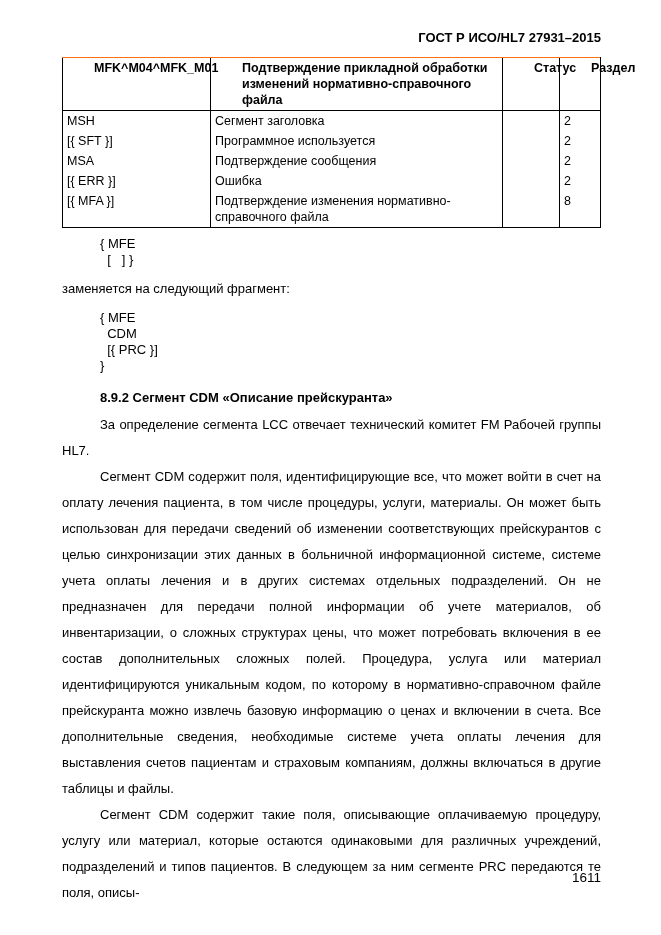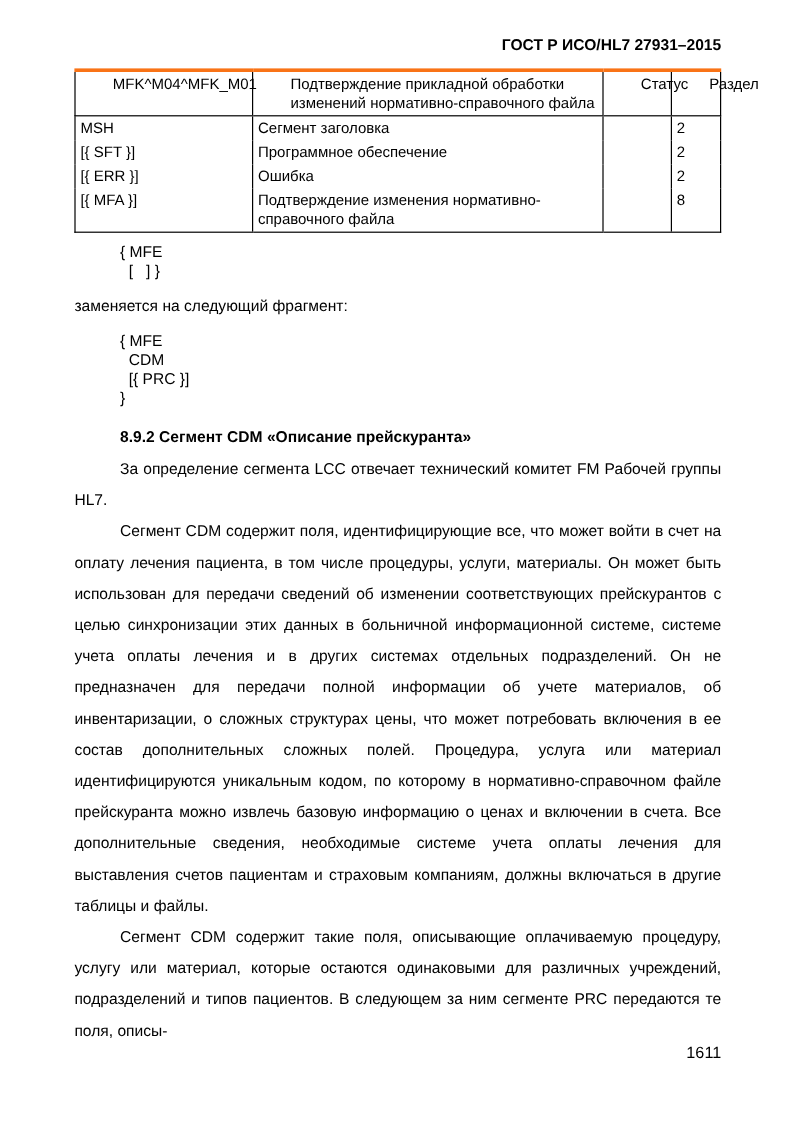--- a/index.html
+++ b/index.html
@@ -32,23 +32,23 @@
   }
   table.seg-table th, table.seg-table td {
     border-left: 1px solid #000;
     vertical-align: top;
     padding: 2px 5px 2px 4px;
     line-height: 16px;
     text-align: left;
   }
   table.seg-table th:last-child, table.seg-table td:last-child { border-right: 1px solid #000; margin-left: 45px; }
   table.seg-table thead th {
-    border-top: 3px solid #f97316;
+    border-top: 1px solid #f97316;
     border-bottom: 1.5px solid #000;
-    font-weight: normal;
+    font-weight: bold;
     padding-left: 31px;
   }
   table.seg-table tbody tr:last-child td { border-bottom: 1px solid #000; }
   .col-seg { width: 148px; }
   .col-desc { width: 292px; }
   .col-status { width: 57px; }
   .col-section { width: 41px; }
   th.col-desc, td.desc { text-align: justify; }
   .body-para {
     font-size: 13px;
@@ -102,21 +102,27 @@
     </thead>
     <tbody>
       <tr>
         <td>MSH</td>
         <td class="desc">Сегмент заголовка</td>
         <td></td>
         <td>2</td>
       </tr>
       <tr>
         <td>[{ SFT }]</td>
-        <td class="desc">Программное обеспечение</td>
+        <td class="desc">Программное используется</td>
+        <td></td>
+        <td>2</td>
+      </tr>
+      <tr>
+        <td>MSA</td>
+        <td class="desc">Подтверждение сообщения</td>
         <td></td>
         <td>2</td>
       </tr>
       <tr>
         <td>[{ ERR }]</td>
         <td class="desc">Ошибка</td>
         <td></td>
         <td>2</td>
       </tr>
       <tr>

